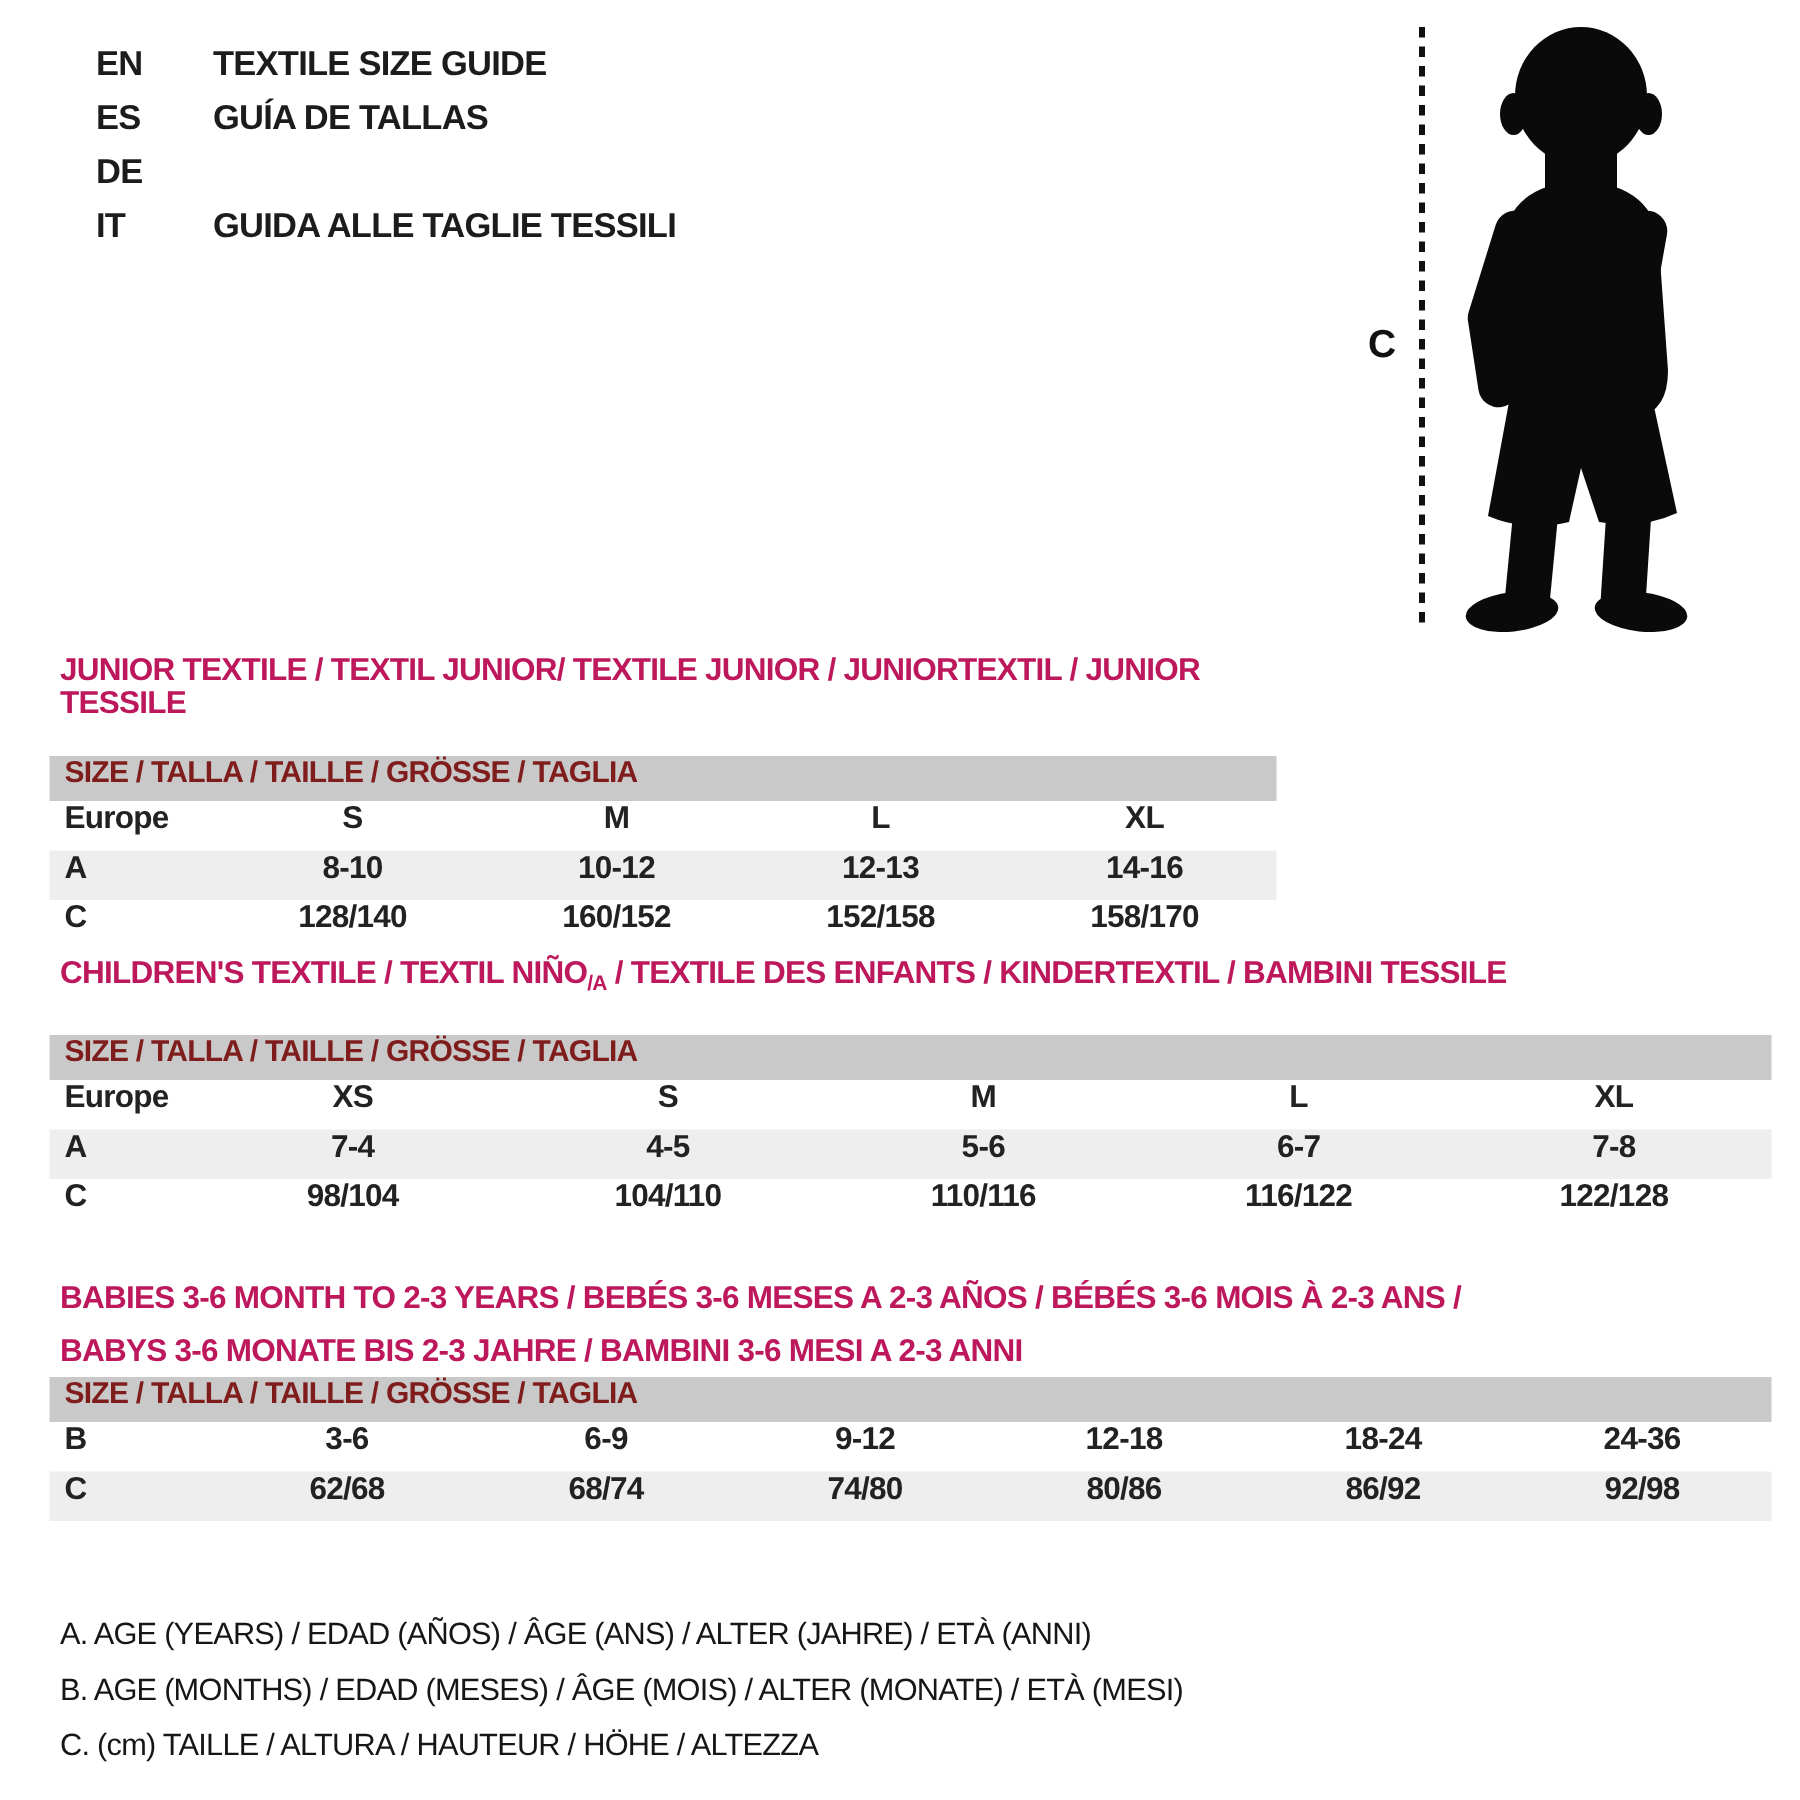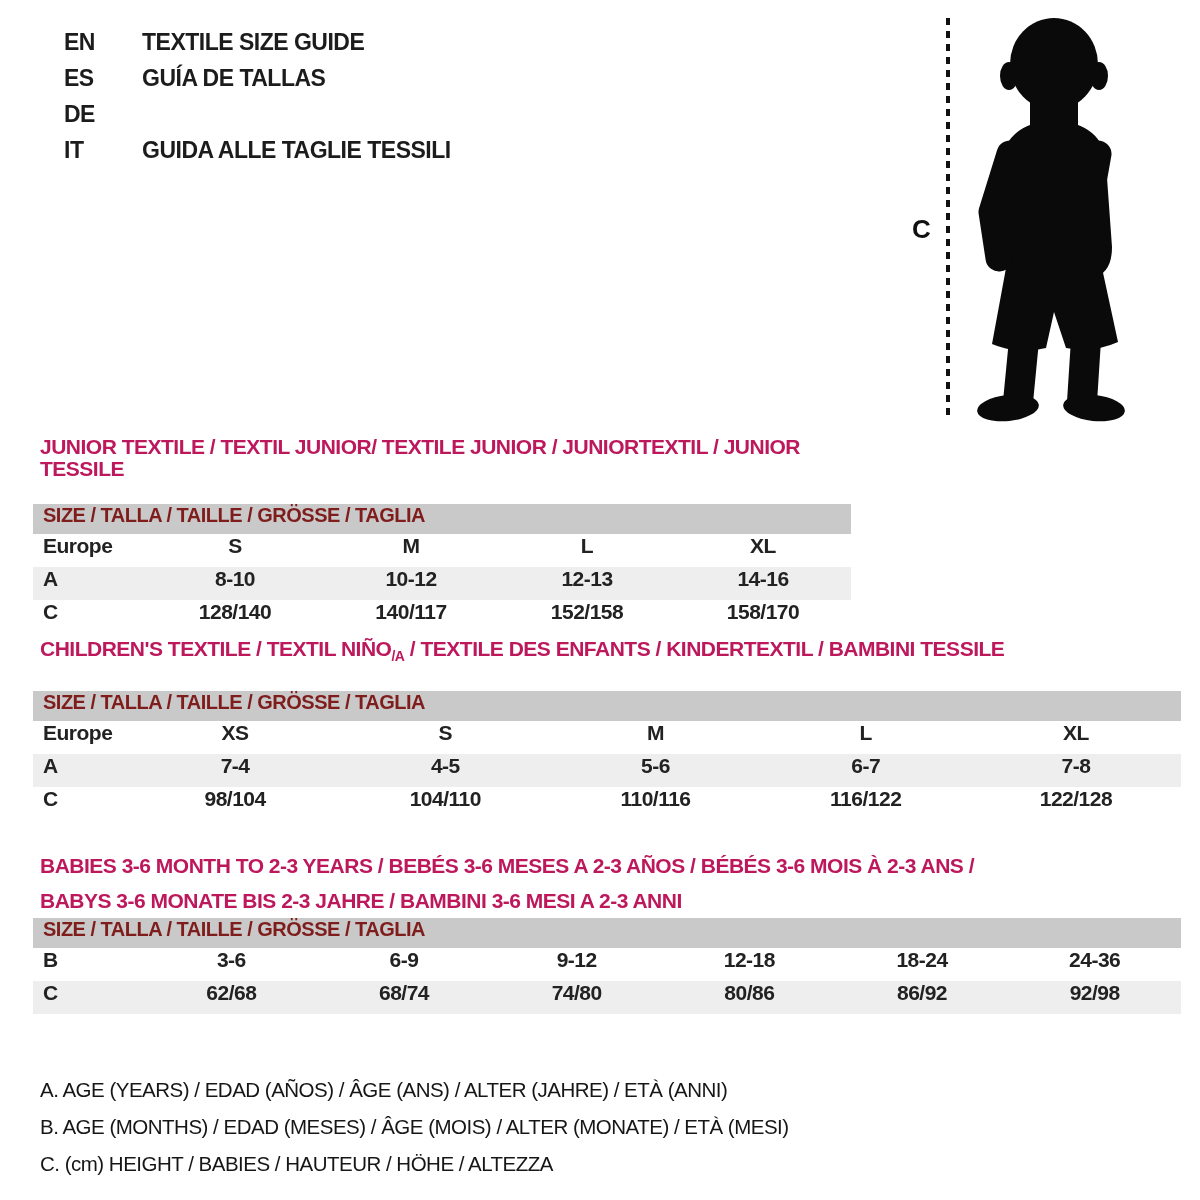--- a/index.html
+++ b/index.html
@@ -164,21 +164,21 @@
     <div class="t-row shaded">
       <span class="t-label">A</span>
       <span class="t-cell">8-10</span>
       <span class="t-cell">10-12</span>
       <span class="t-cell">12-13</span>
       <span class="t-cell">14-16</span>
     </div>
     <div class="t-row">
       <span class="t-label">C</span>
       <span class="t-cell">128/140</span>
-      <span class="t-cell">140/117</span>
+      <span class="t-cell">160/152</span>
       <span class="t-cell">152/158</span>
       <span class="t-cell">158/170</span>
     </div>
   </div>
 
   <div class="section section-children">
     <div class="section-title"><span>CHILDREN'S TEXTILE / TEXTIL NIÑO</span><sub>/A</sub><span> / TEXTILE DES ENFANTS / KINDERTEXTIL / BAMBINI TESSILE</span></div>
     <div class="size-bar">
       <span>SIZE / TALLA / TAILLE / GRÖSSE / TAGLIA</span>
     </div>
@@ -232,16 +232,16 @@
       <span class="t-cell">74/80</span>
       <span class="t-cell">80/86</span>
       <span class="t-cell">86/92</span>
       <span class="t-cell">92/98</span>
     </div>
   </div>
 
   <div class="footnotes">
     <div class="footnote">A. AGE (YEARS) / EDAD (AÑOS) / ÂGE (ANS) / ALTER (JAHRE) / ETÀ (ANNI)</div>
     <div class="footnote">B. AGE (MONTHS) / EDAD (MESES) / ÂGE (MOIS) / ALTER (MONATE) / ETÀ (MESI)</div>
-    <div class="footnote">C. (cm) HEIGHT / BABIES / HAUTEUR / HÖHE / ALTEZZA</div>
+    <div class="footnote">C. (cm) TAILLE / ALTURA / HAUTEUR / HÖHE / ALTEZZA</div>
   </div>
 
 </div>
 
 </body></html>

